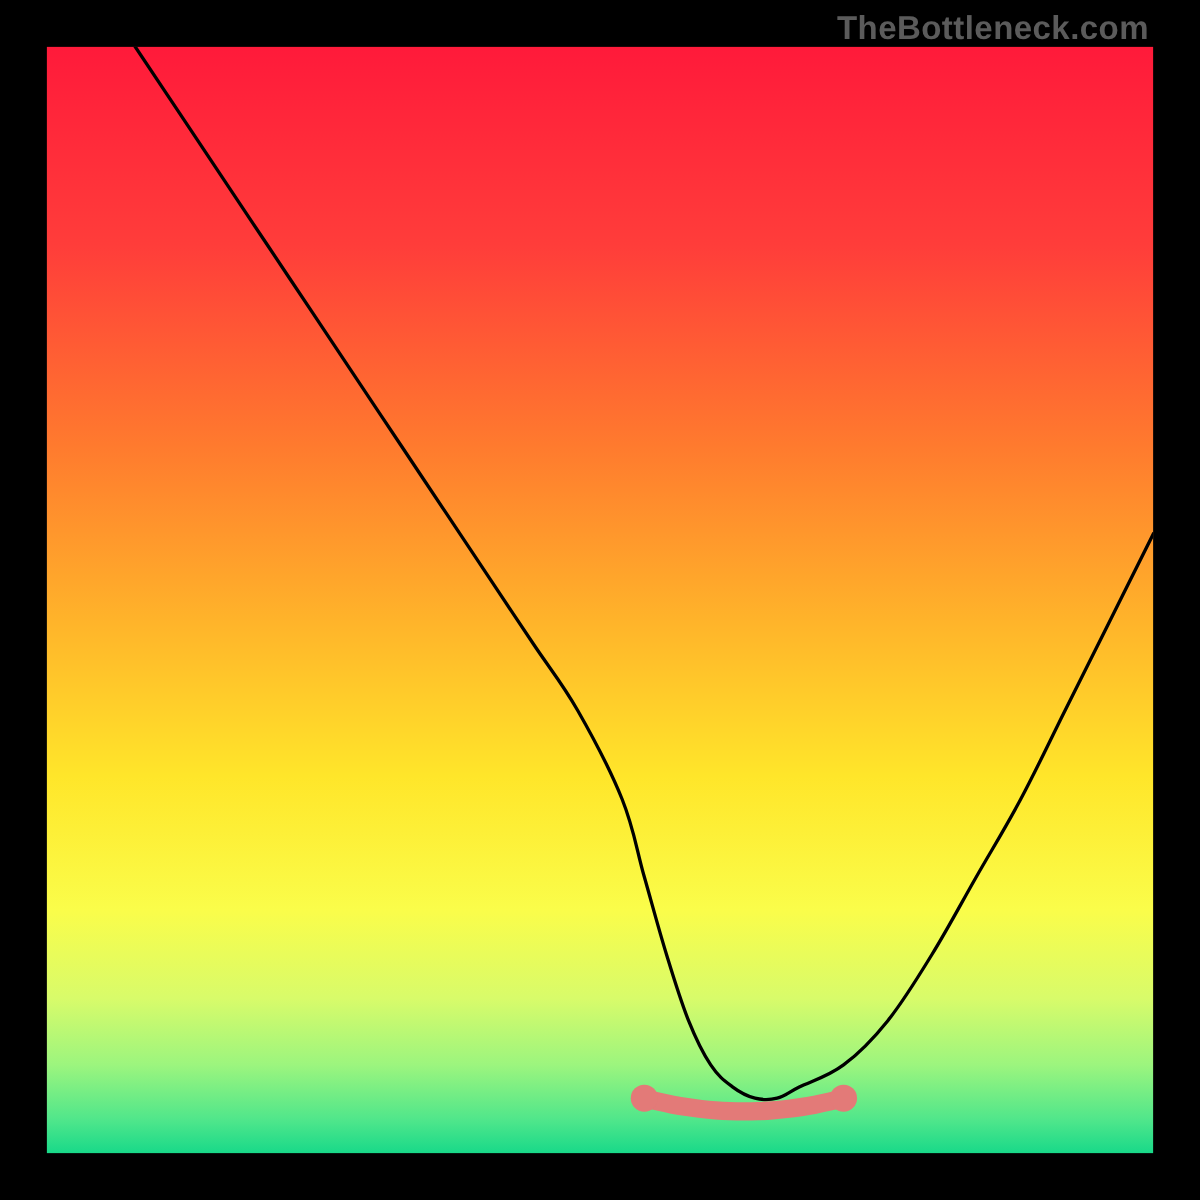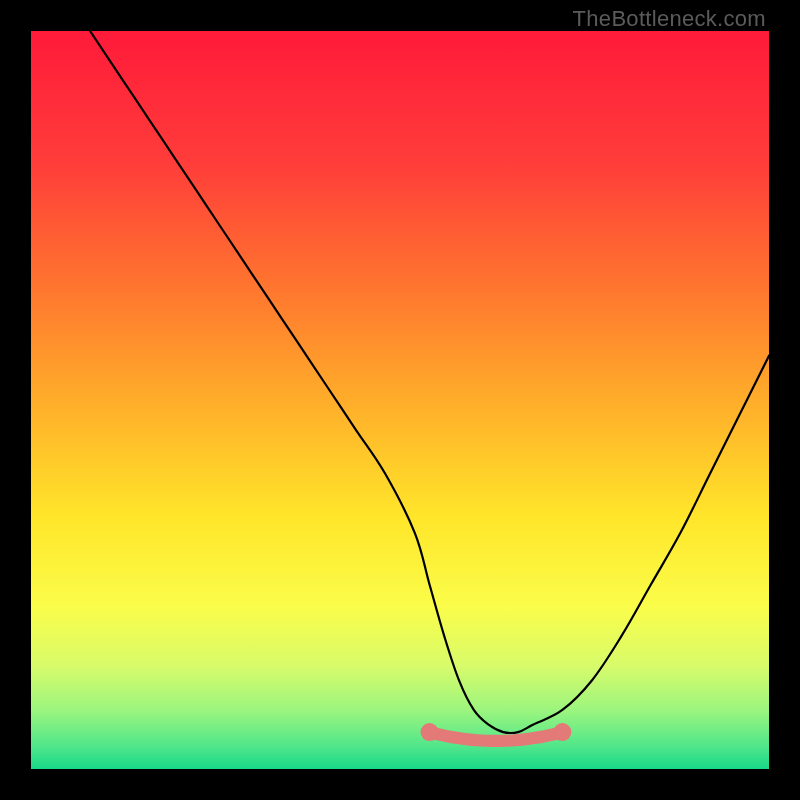--- a/index.html
+++ b/index.html
@@ -33,21 +33,21 @@
     top: 0;
     width: 100%;
     height: 100%;
   }
   .watermark {
     position: absolute;
     top: 6px;
     right: 34px;
     color: #5b5b5b;
     font-size: 22px;
-    font-weight: 400;
+    font-weight: 700;
     letter-spacing: 0.3px;
   }
   svg.curve {
     position: absolute;
     left: 0;
     top: 0;
     width: 100%;
     height: 100%;
   }
 </style>

